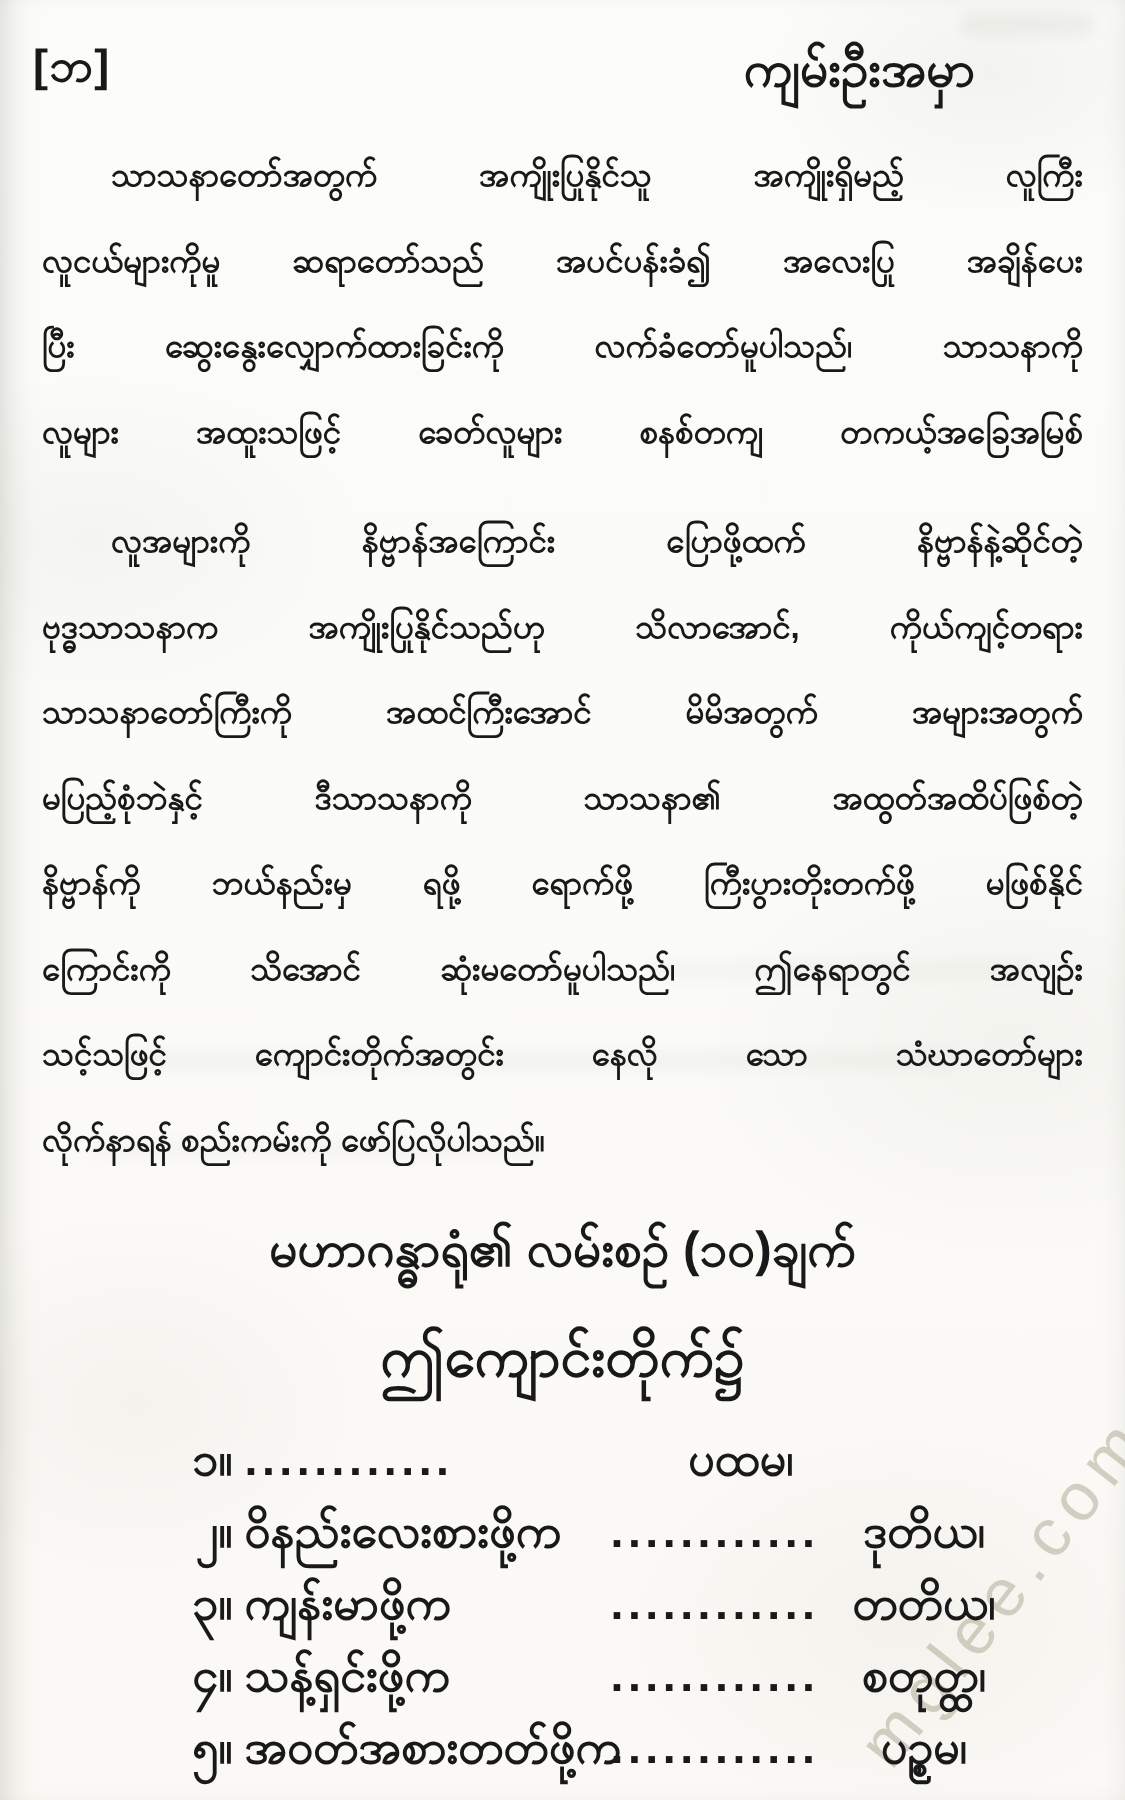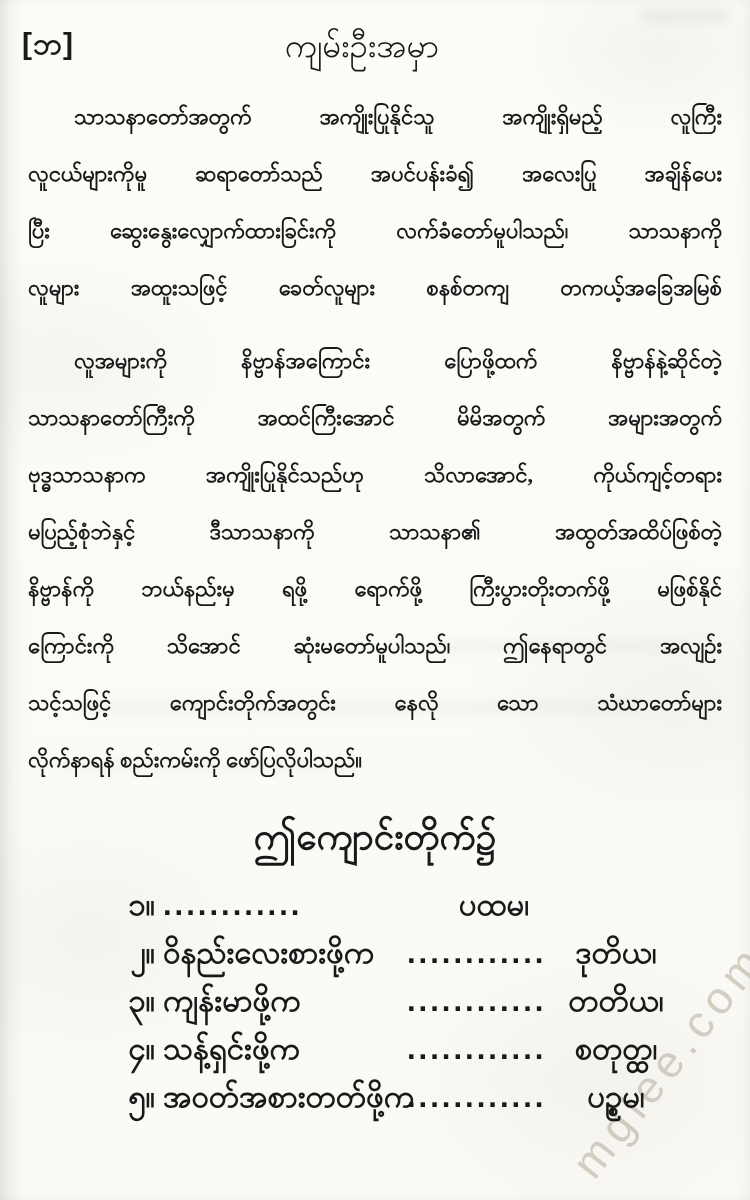--- a/index.html
+++ b/index.html
@@ -22,27 +22,27 @@
     box-shadow: inset 18px 0 24px -18px rgba(120,120,110,0.35), inset -10px 0 20px -16px rgba(120,120,110,0.25);
   }
   .content{position:relative;z-index:2;}
 
   .header{
     display:flex;align-items:flex-start;
     padding:24px 30px 0 22px;height:58px;box-sizing:border-box;
   }
   .corner{font-size:30px;font-weight:700;letter-spacing:1px;}
   .title{
-    flex:1;text-align:center;font-size:33px;font-weight:400;
+    flex:1;text-align:right;font-size:33px;font-weight:700;
     padding-right:70px; 
   }
 
   .para{margin:0 28px;}
   .para1{margin-top:30px;}
-  .para2{margin-top:16px;font-family:Liberation Serif, serif;}
+  .para2{margin-top:16px;}
   .pline{
     font-size:22px;font-weight:600;line-height:57px;height:57px;
     white-space:nowrap;
     text-align:justify;text-align-last:justify;
   }
   .pline.first{padding-left:46px;}
   .pline.last{text-align-last:left;}
 
   .h-center{text-align:center;font-weight:700;}
   .heading1{font-size:33px;margin-top:22px;line-height:46px;}
@@ -94,29 +94,30 @@
   </div>
 
   <div class="para para1" id="para-0">
       <div class="pline first">သာသနာတော်အတွက် အကျိုးပြုနိုင်သူ အကျိုးရှိမည့် လူကြီး</div>
       <div class="pline">လူငယ်များကိုမူ ဆရာတော်သည် အပင်ပန်းခံ၍ အလေးပြု အချိန်ပေး</div>
       <div class="pline">ပြီး ဆွေးနွေးလျှောက်ထားခြင်းကို လက်ခံတော်မူပါသည်၊ သာသနာကို</div>
       <div class="pline">လူများ အထူးသဖြင့် ခေတ်လူများ စနစ်တကျ တကယ့်အခြေအမြစ်</div>
     </div>
   <div class="para para2" id="para-1">
       <div class="pline first">လူအများကို နိဗ္ဗာန်အကြောင်း ပြောဖို့ထက် နိဗ္ဗာန်နဲ့ဆိုင်တဲ့</div>
+      <div class="pline">ဗုဒ္ဓသာသနာက အကျိုးပြုနိုင်သည်ဟု သိလာအောင်, ကိုယ်ကျင့်တရား</div>
       <div class="pline">သာသနာတော်ကြီးကို အထင်ကြီးအောင် မိမိအတွက် အများအတွက်</div>
-      <div class="pline">ဗုဒ္ဓသာသနာက အကျိုးပြုနိုင်သည်ဟု သိလာအောင်, ကိုယ်ကျင့်တရား</div>
       <div class="pline">မပြည့်စုံဘဲနှင့် ဒီသာသနာကို သာသနာ၏ အထွတ်အထိပ်ဖြစ်တဲ့</div>
       <div class="pline">နိဗ္ဗာန်ကို ဘယ်နည်းမှ ရဖို့ ရောက်ဖို့ ကြီးပွားတိုးတက်ဖို့ မဖြစ်နိုင်</div>
       <div class="pline">ကြောင်းကို သိအောင် ဆုံးမတော်မူပါသည်၊ ဤနေရာတွင် အလျဉ်း</div>
       <div class="pline">သင့်သဖြင့် ကျောင်းတိုက်အတွင်း နေလို သော သံဃာတော်များ</div>
       <div class="pline last">လိုက်နာရန် စည်းကမ်းကို ဖော်ပြလိုပါသည်။</div>
     </div>
 
+  <div class="h-center heading1">မဟာဂန္ဓာရုံ၏ လမ်းစဉ် (၁၀)ချက်</div>
   <div class="h-center heading2">ဤကျောင်းတိုက်၌</div>
 
   <div class="list" id="list">
       <div class="lrow">
         <span class="lnum">၁။</span>
         <span class="ldots">............</span>
         <span class="lvalue">ပထမ၊</span>
       </div>
       <div class="lrow">
         <span class="lnum">၂။</span>

